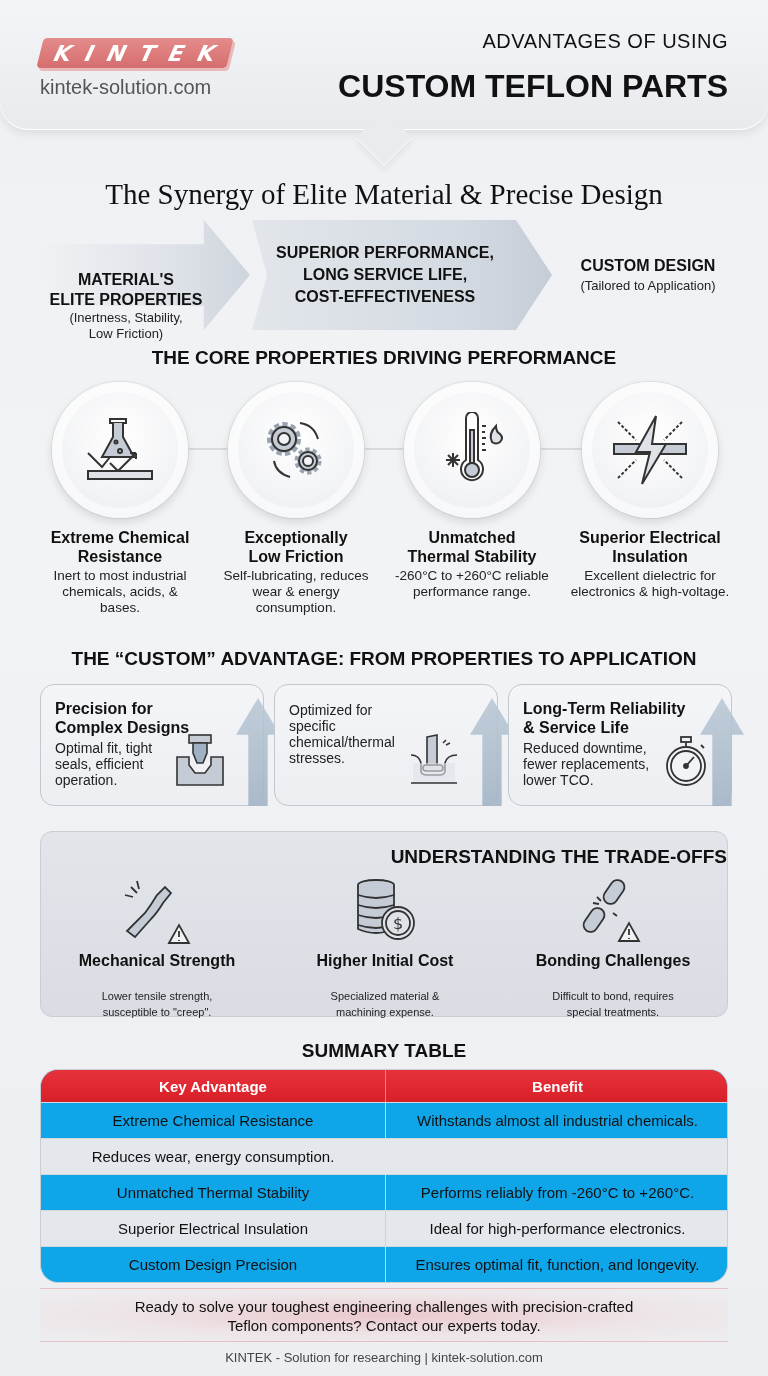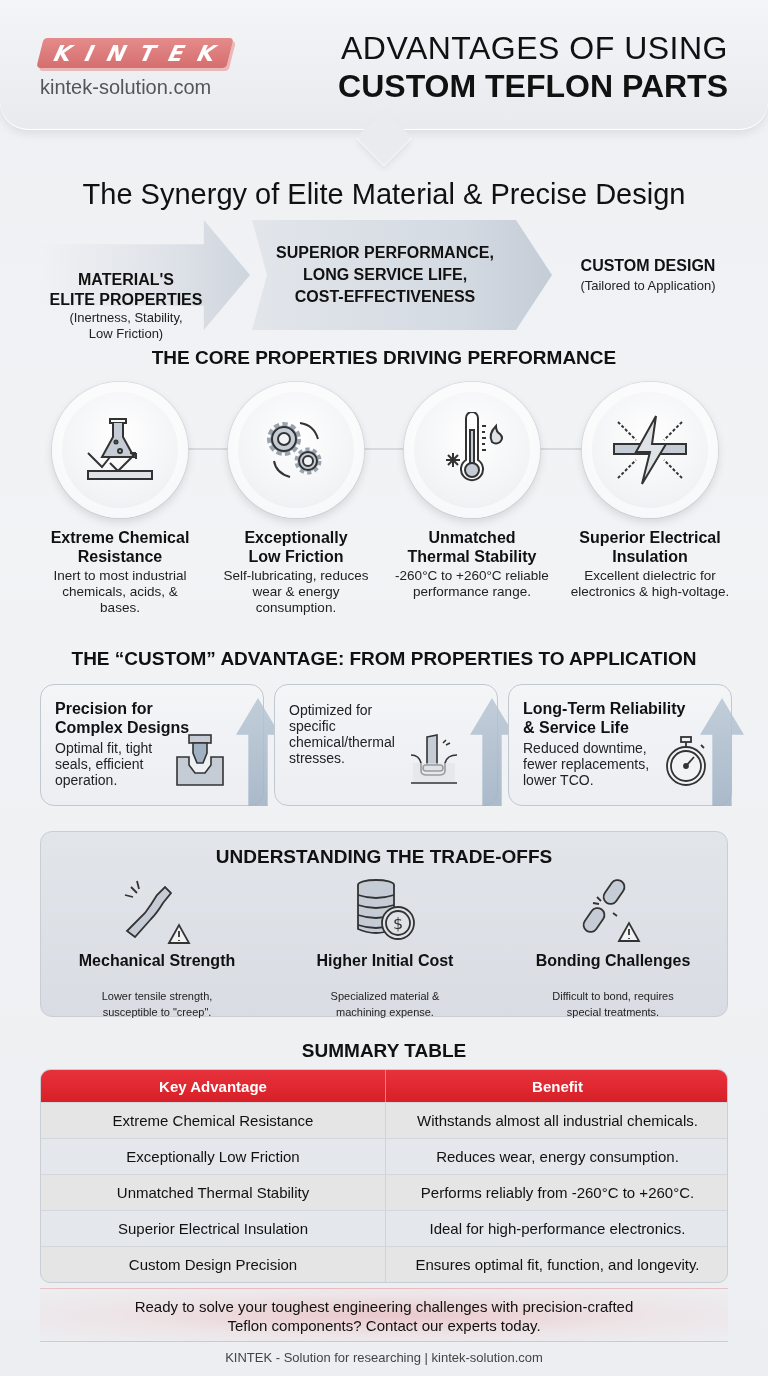--- a/index.html
+++ b/index.html
@@ -30,25 +30,25 @@
     box-shadow: 3px 3px 0 #e9b8b8;
     display: flex; align-items: center; justify-content: center;
   }
   .logo-text {
     transform: skewX(0deg);
     font-family: "DejaVu Sans", sans-serif;
     font-weight: bold; font-style: italic; color: #fff; font-size: 22px; letter-spacing: 14px;
     padding-left: 14px;
   }
   .logo-url { position: absolute; left: 40px; top: 76px; font-size: 20px; color: #555; }
-  .title1 { position: absolute; right: 40px; top: 30px; font-size: 32px; color: #111; letter-spacing: 0.5px; text-align: right; }
+  .title1 { position: absolute; right: 40px; top: 30px; font-size: 20px; color: #111; letter-spacing: 0.5px; text-align: right; }
   .title2 { position: absolute; right: 40px; top: 68px; font-size: 32px; font-weight: bold; color: #111; text-align: right; }
 
   .section-title { position: absolute; left: 0; width: 768px; text-align: center; font-weight: bold; color: #111; }
-  .synergy-title { top: 178px; font-size: 29px; font-weight: normal; }
+  .synergy-title { top: 178px; font-size: 29px; font-weight: normal; font-family: Liberation Serif, serif; }
 
   
   .flow { position: absolute; top: 220px; left: 0; width: 768px; height: 110px; }
   .flow-arrow1 {
     position: absolute; left: 40px; top: 0; width: 210px; height: 110px;
     background: linear-gradient(90deg, rgba(230,233,238,0) 0%, #dfe3e9 60%, #cfd5dd 100%);
     clip-path: polygon(0 22%, 78% 22%, 78% 0, 100% 50%, 78% 100%, 78% 78%, 0 78%);
   }
   .flow-arrow2 {
     position: absolute; left: 252px; top: 0; width: 300px; height: 110px;
@@ -92,31 +92,31 @@
     background: linear-gradient(180deg, #b8c6d4, #9fb1c3);
     clip-path: polygon(50% 0, 100% 34%, 72% 34%, 72% 100%, 28% 100%, 28% 34%, 0 34%);
     opacity: 0.85;
   }
 
   .tradeoffs {
     position: absolute; top: 831px; left: 40px; width: 688px; height: 186px;
     background: linear-gradient(180deg, #e2e5ea, #d9dde3);
     border: 1px solid #c9ced5; border-radius: 12px;
   }
-  .tradeoffs-title { position: absolute; top: 14px; left: 0; width: 100%; text-align: center; font-size: 19px; font-weight: bold; color: #111; }
+  .tradeoffs-title { position: absolute; top: 14px; left: 0; width: 100%; text-align: right; font-size: 19px; font-weight: bold; color: #111; }
   .trade { position: absolute; top: 44px; width: 220px; text-align: center; }
   .trade-icon { height: 70px; display: flex; align-items: center; justify-content: center; }
   .trade-name { font-weight: bold; font-size: 16px; margin-top: 6px; color: #111; }
   .trade-desc { font-size: 11px; line-height: 16px; color: #222; margin-top: 18px; }
 
   .summary-title { top: 1040px; font-size: 19px; text-align: center; }
   .table {
     position: absolute; top: 1069px; left: 40px; width: 688px;
-    border-radius: 10px; overflow: hidden; border: 1px solid #c9ced5;
-    background: #e5e5e5;
+    border-radius: 18px; overflow: hidden; border: 1px solid #c9ced5;
+    background: #0ea5e9;
   }
   .trow { display: flex; height: 36px; border-top: 1px solid #d3d7dc; }
   .trow.head { height: 32px; background: linear-gradient(180deg, #e8323b, #d81f28); border-top: none; }
   .trow.alt { background: #e4e7eb; }
   .tcell { flex: 0 0 344px; display: flex; align-items: center; justify-content: center; font-size: 15px; color: #111; }
   .tcell + .tcell { border-left: 1px solid #cfd3d8; }
   .head .tcell { color: #fff; font-weight: bold; font-size: 15px; }
   .head .tcell + .tcell { border-left: 1px solid #f07f84; }
 
   .cta {
@@ -377,21 +377,20 @@
 <div class="table">
   <div class="trow head">
     <div class="tcell">Key Advantage</div>
     <div class="tcell">Benefit</div>
   </div>
   <div class="trow">
     <div class="tcell">Extreme Chemical Resistance</div>
     <div class="tcell">Withstands almost all industrial chemicals.</div>
   </div>
   <div class="trow alt">
-    <div class="tcell">Exceptionally Low Friction</div>
     <div class="tcell">Reduces wear, energy consumption.</div>
   </div>
   <div class="trow">
     <div class="tcell">Unmatched Thermal Stability</div>
     <div class="tcell">Performs reliably from -260°C to +260°C.</div>
   </div>
   <div class="trow alt">
     <div class="tcell">Superior Electrical Insulation</div>
     <div class="tcell">Ideal for high-performance electronics.</div>
   </div>

